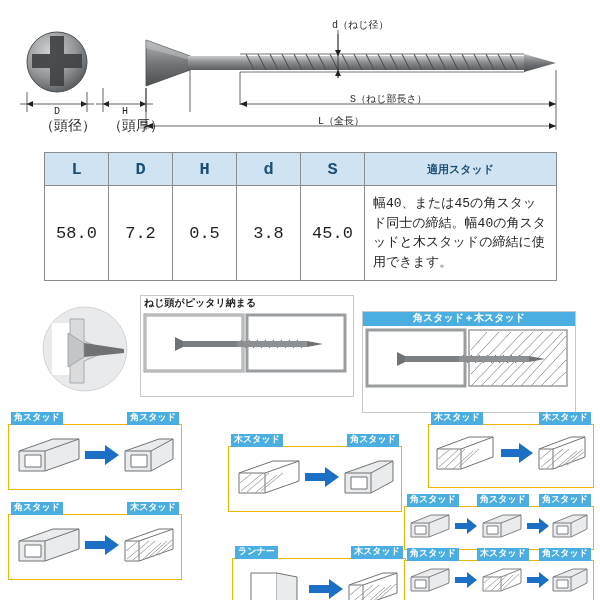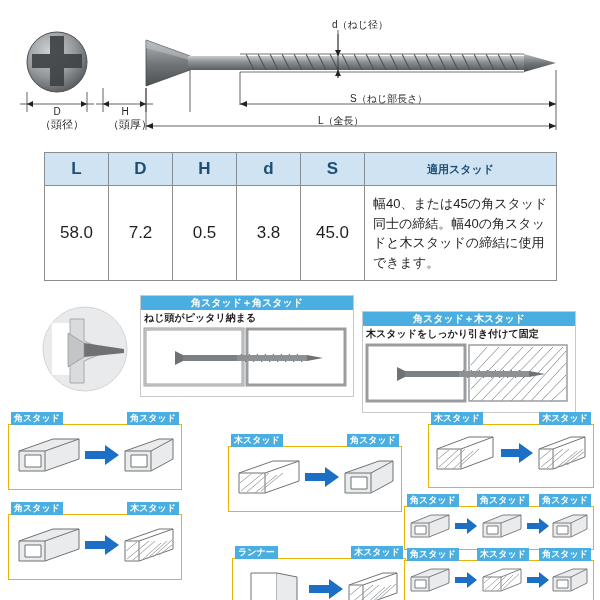--- a/index.html
+++ b/index.html
@@ -12,38 +12,39 @@
     background: #ffffff;
     font-family: "Liberation Sans", sans-serif;
     color: #231f20;
     overflow: hidden;
     position: relative;
   }
   .page {
     position: relative;
     width: 600px;
     height: 444px;
+    font-family: Liberation Mono, monospace;
   }
 
   
   .drawing {
     position: absolute;
     left: 0; top: 0;
     width: 600px; height: 148px;
   }
   .dim-label {
     position: absolute;
     font-size: 10px;
     color: #231f20;
     white-space: nowrap;
     text-align: center;
   }
   .dim-label .sub {
     display: block;
-    font-size: 11px;
+    font-size: 14px;
   }
 
   
   .spec-table {
     position: absolute;
     left: 44px; top: 152px;
     width: 512px;
     border-collapse: collapse;
     table-layout: fixed;
   }
@@ -295,21 +296,20 @@
       <svg width="90" height="100" viewBox="0 0 90 100">
         <circle cx="45" cy="50" r="42" fill="#e8eaec" stroke="#d2d4d6"></circle>
         <path d="M12,24 h20 v52 h-20 z" fill="#ffffff"></path>
         <path d="M30,20 l14,0 l0,22 l24,10 l-24,10 l0,22 l-14,0 z" fill="#d9dbdd" stroke="#9a9d9f" stroke-width="0.8"></path>
         <path d="M44,44 L84,50 L84,54 L44,58 Z" fill="#6e7274"></path>
         <path d="M28,34 L44,44 L44,58 L28,68 Z" fill="#c3c5c7" stroke="#8d9092" stroke-width="0.7"></path>
       </svg>
     </div>
 
     <div class="panel" style="left:140px; top:0px; width:212px; height:100px;">
-      <div class="panel-head">角スタッド＋角スタッド</div>
       <div class="panel-sub">ねじ頭がピッタリ納まる</div>
       <div class="panel-body">
         <svg width="210" height="66" viewBox="0 0 210 66">
           <rect x="4" y="4" width="98" height="56" fill="#ffffff" stroke="#9a9d9f" stroke-width="3"></rect>
           <rect x="106" y="4" width="98" height="56" fill="#ffffff" stroke="#9a9d9f" stroke-width="3"></rect>
           <rect x="4" y="4" width="98" height="56" fill="none" stroke="#d8dadc" stroke-width="1"></rect>
           <g>
             <path d="M40,30 L96,30 L96,36 L40,36 Z" fill="#7c8082"></path>
             <g stroke="#5c6062" stroke-width="1">
               <path d="M100,29 l5,8"></path>
@@ -324,21 +324,20 @@
             <rect x="96" y="30" width="70" height="6" fill="#8d9193"></rect>
             <path d="M166,30 L182,33 L166,36 Z" fill="#6e7274"></path>
             <path d="M34,26 L42,30 L42,36 L34,40 Z" fill="#6e7274"></path>
           </g>
         </svg>
       </div>
     </div>
 
     <div class="panel" style="left:362px; top:16px; width:212px; height:100px;">
       <div class="panel-head">角スタッド＋木スタッド</div>
-      <div class="panel-sub">木スタッドをしっかり引き付けて固定</div>
       <div class="panel-body">
         <svg width="210" height="66" viewBox="0 0 210 66">
           <rect x="4" y="4" width="98" height="56" fill="#ffffff" stroke="#9a9d9f" stroke-width="3"></rect>
           <rect x="106" y="4" width="98" height="56" fill="#ffffff" stroke="#9a9d9f" stroke-width="1.5"></rect>
           <g stroke="#9a9d9f" stroke-width="1">
             <path d="M108,60 L160,6"></path>
               <path d="M118,60 L170,6"></path>
               <path d="M128,60 L180,6"></path>
             <path d="M138,60 L190,6"></path>
               <path d="M148,60 L200,6"></path>

